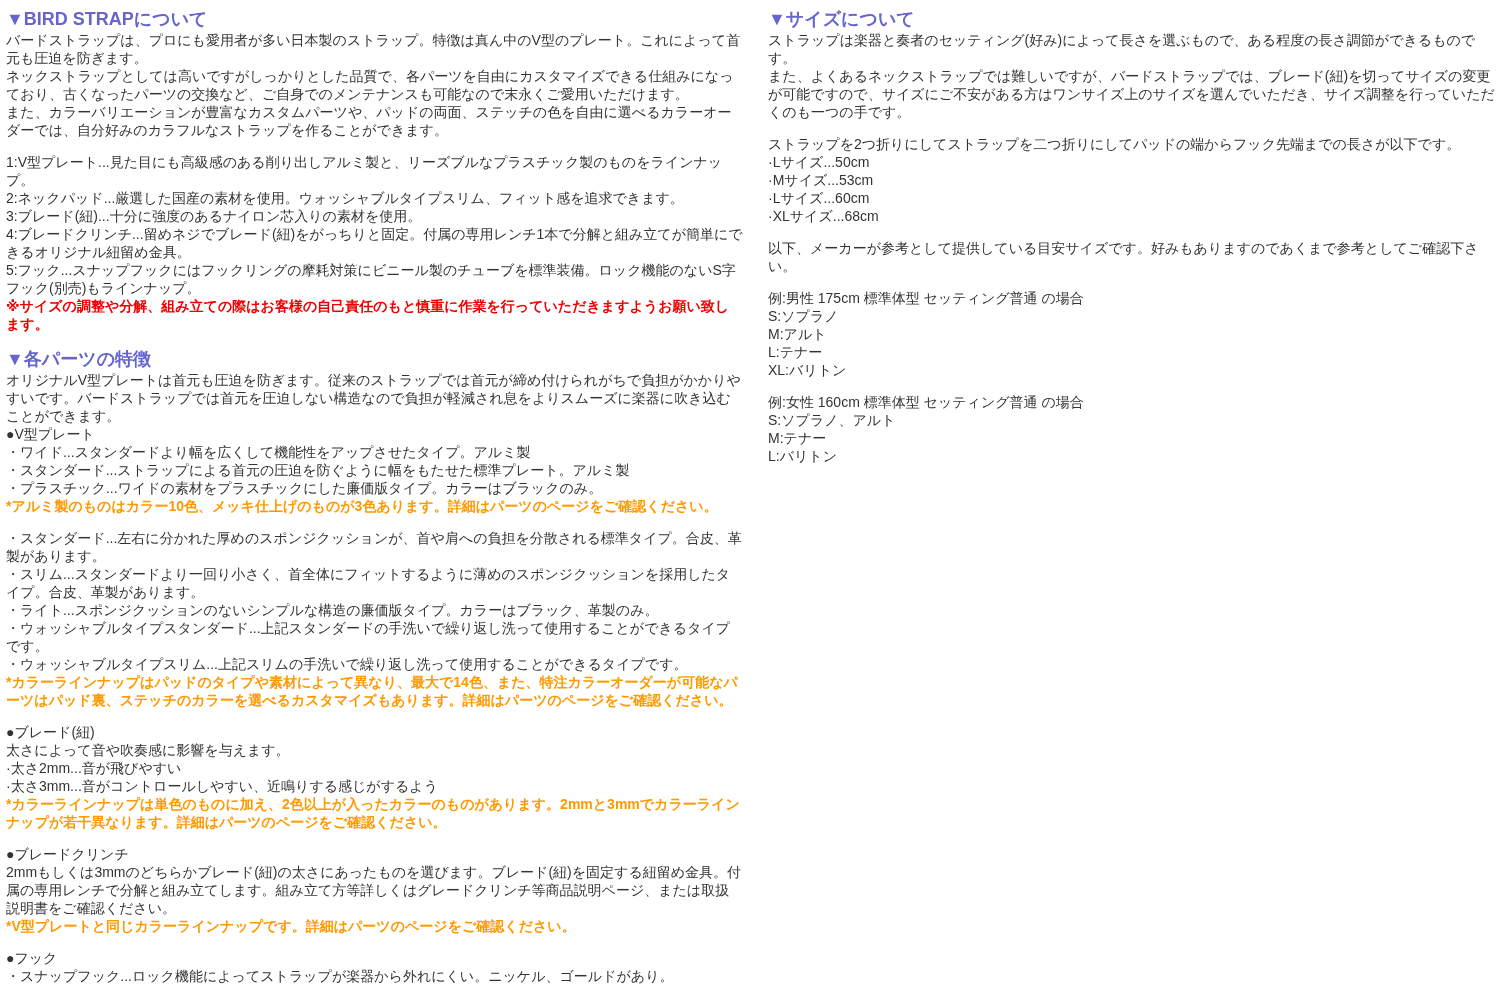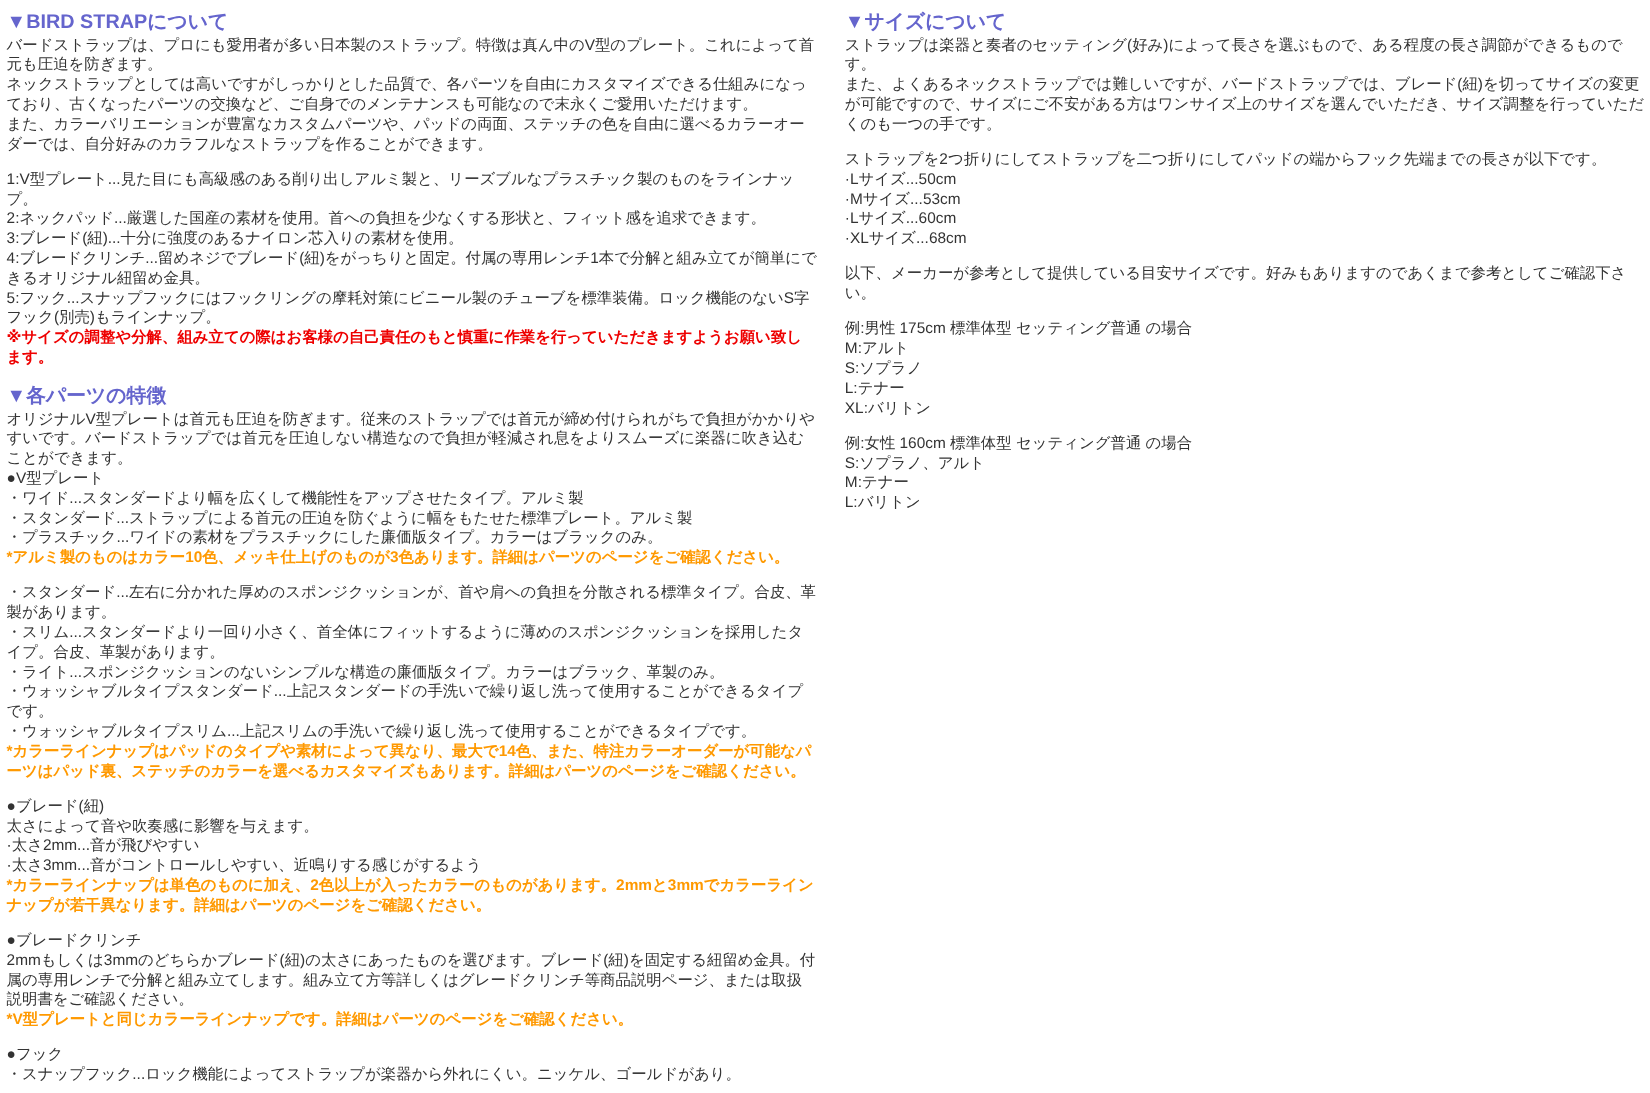--- a/index.html
+++ b/index.html
@@ -35,21 +35,21 @@
 <div class="page">
   <div class="column" id="col-left">
       <div class="block">
         <div class="line s-h">▼BIRD STRAPについて</div>
         <div class="line s-b">バードストラップは、プロにも愛用者が多い日本製のストラップ。特徴は真ん中のV型のプレート。これによって首元も圧迫を防ぎます。</div>
         <div class="line s-b">ネックストラップとしては高いですがしっかりとした品質で、各パーツを自由にカスタマイズできる仕組みになっており、古くなったパーツの交換など、ご自身でのメンテナンスも可能なので末永くご愛用いただけます。</div>
         <div class="line s-b">また、カラーバリエーションが豊富なカスタムパーツや、パッドの両面、ステッチの色を自由に選べるカラーオーダーでは、自分好みのカラフルなストラップを作ることができます。</div>
       </div>
       <div class="block">
         <div class="line s-li">1:V型プレート...見た目にも高級感のある削り出しアルミ製と、リーズブルなプラスチック製のものをラインナップ。</div>
-        <div class="line s-li">2:ネックパッド...厳選した国産の素材を使用。首への負担を少なくする形状と、フィット感を追求できます。</div>
+        <div class="line s-li">2:ネックパッド...厳選した国産の素材を使用。ウォッシャブルタイプスリム、フィット感を追求できます。</div>
         <div class="line s-li">3:ブレード(紐)...十分に強度のあるナイロン芯入りの素材を使用。</div>
         <div class="line s-li">4:ブレードクリンチ...留めネジでブレード(紐)をがっちりと固定。付属の専用レンチ1本で分解と組み立てが簡単にできるオリジナル紐留め金具。</div>
         <div class="line s-li">5:フック...スナップフックにはフックリングの摩耗対策にビニール製のチューブを標準装備。ロック機能のないS字フック(別売)もラインナップ。</div>
         <div class="line s-r">※サイズの調整や分解、組み立ての際はお客様の自己責任のもと慎重に作業を行っていただきますようお願い致します。</div>
       </div>
       <div class="block">
         <div class="line s-h">▼各パーツの特徴</div>
         <div class="line s-b">オリジナルV型プレートは首元も圧迫を防ぎます。従来のストラップでは首元が締め付けられがちで負担がかかりやすいです。バードストラップでは首元を圧迫しない構造なので負担が軽減され息をよりスムーズに楽器に吹き込むことができます。</div>
         <div class="line s-sub">●V型プレート</div>
         <div class="line s-li">・ワイド...スタンダードより幅を広くして機能性をアップさせたタイプ。アルミ製</div>
@@ -93,22 +93,22 @@
         <div class="line s-li">·Lサイズ...50cm</div>
         <div class="line s-li">·Mサイズ...53cm</div>
         <div class="line s-li">·Lサイズ...60cm</div>
         <div class="line s-li">·XLサイズ...68cm</div>
       </div>
       <div class="block">
         <div class="line s-b">以下、メーカーが参考として提供している目安サイズです。好みもありますのであくまで参考としてご確認下さい。</div>
       </div>
       <div class="block">
         <div class="line s-b">例:男性 175cm 標準体型 セッティング普通 の場合</div>
+        <div class="line s-li">S:ソプラノ</div>
         <div class="line s-li">M:アルト</div>
-        <div class="line s-li">S:ソプラノ</div>
         <div class="line s-li">L:テナー</div>
         <div class="line s-li">XL:バリトン</div>
       </div>
       <div class="block">
         <div class="line s-b">例:女性 160cm 標準体型 セッティング普通 の場合</div>
         <div class="line s-li">S:ソプラノ、アルト</div>
         <div class="line s-li">M:テナー</div>
         <div class="line s-li">L:バリトン</div>
       </div>
     </div>

